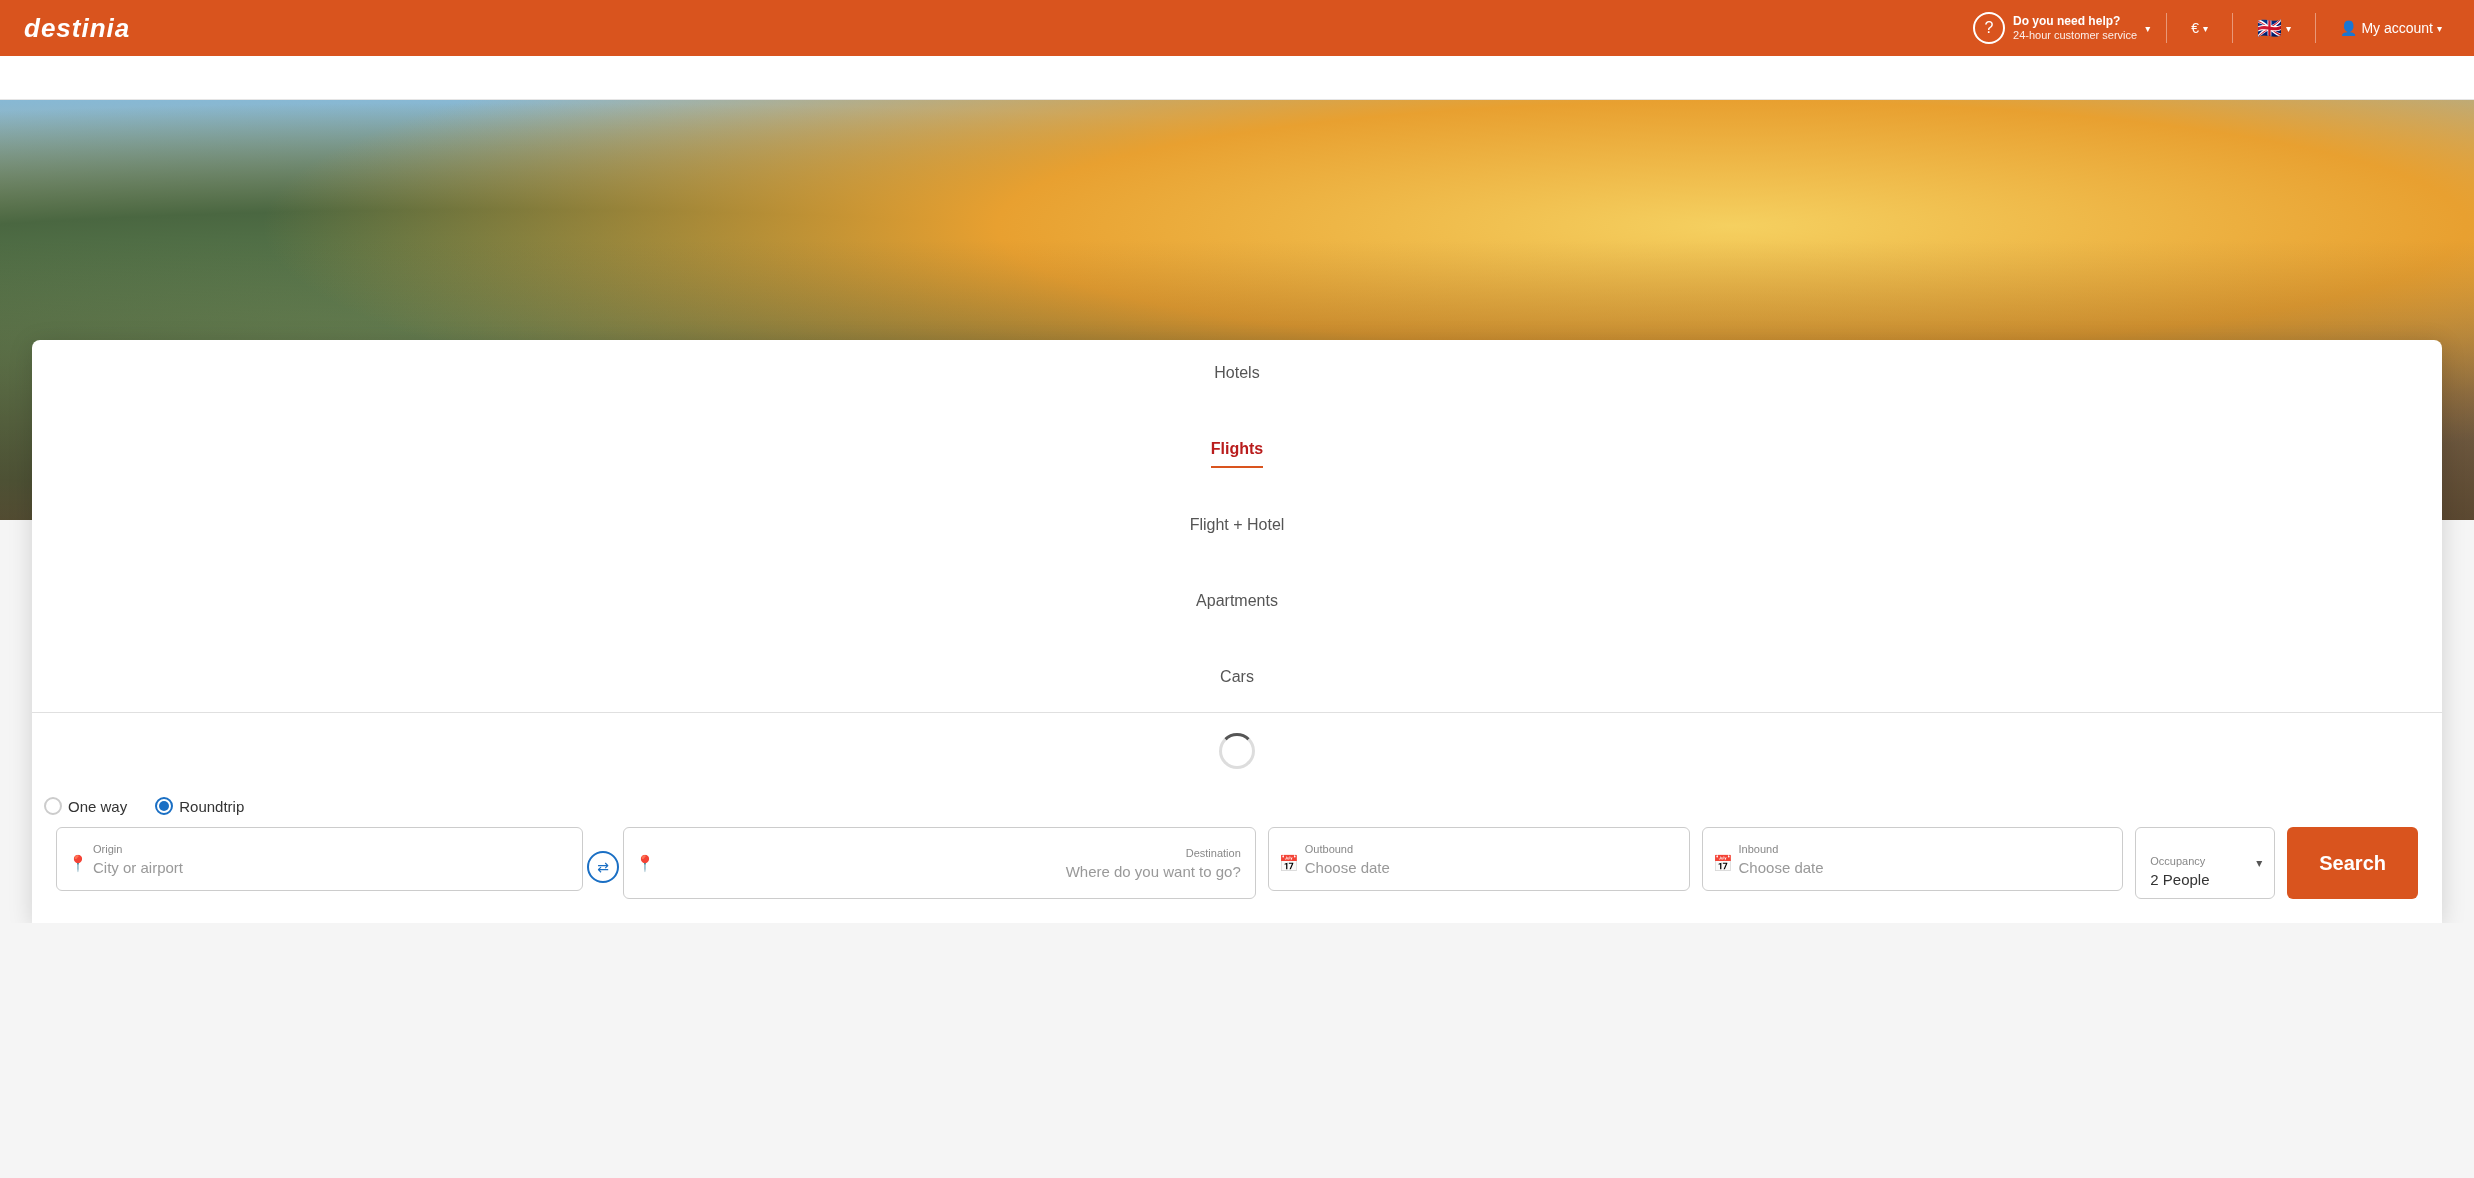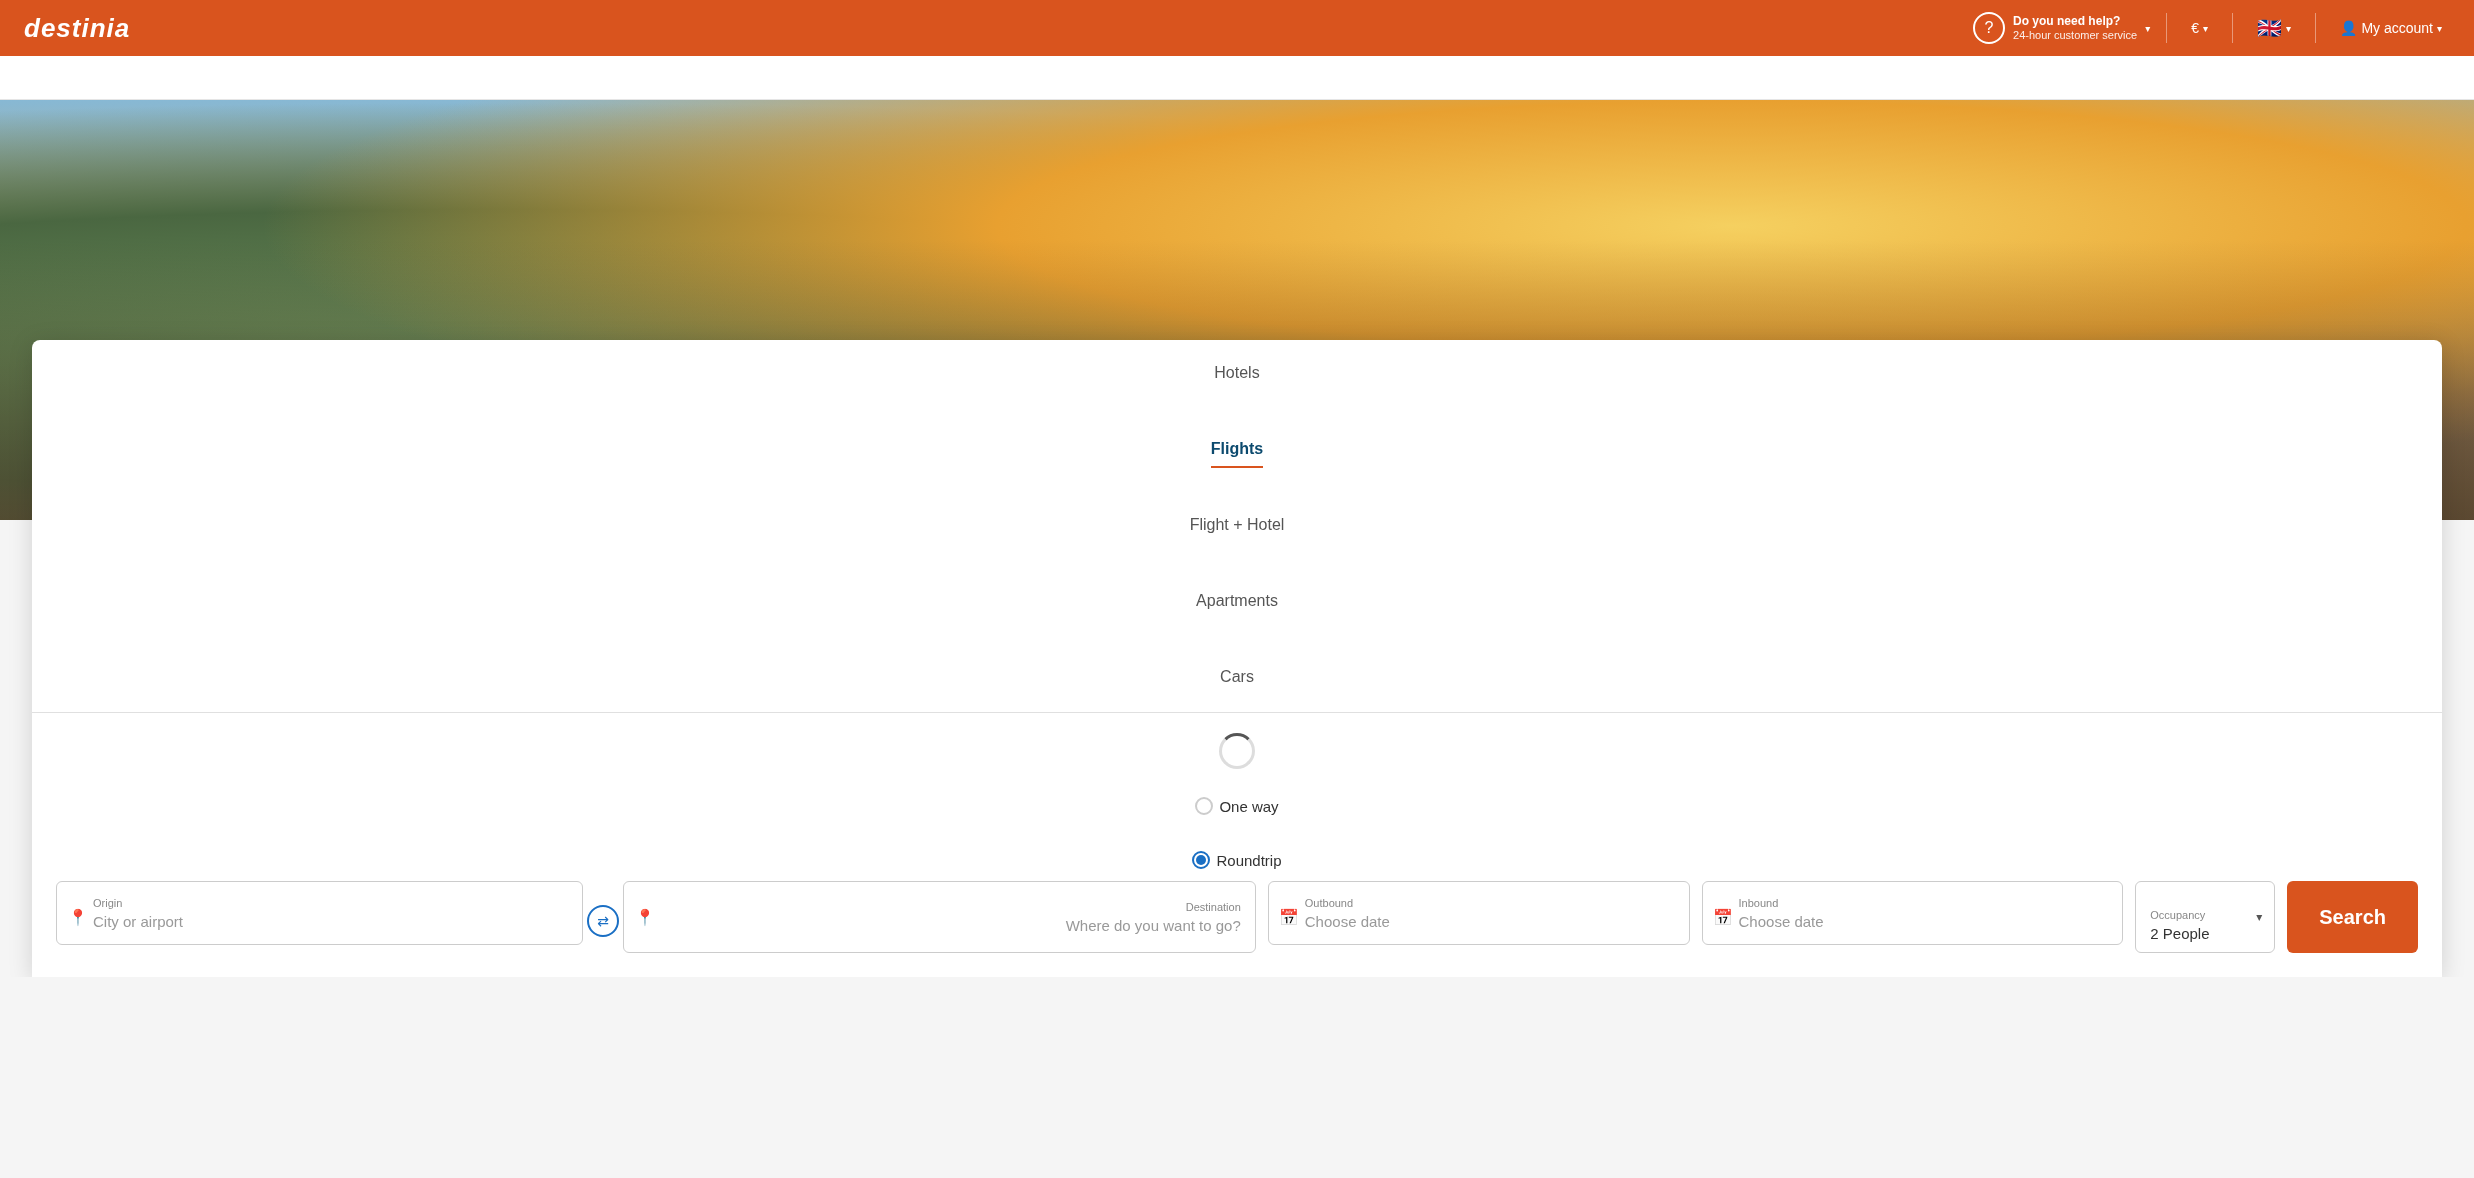--- a/index.html
+++ b/index.html
@@ -124,21 +124,21 @@
       flex-direction: column;
     }
     .tab-item {
       font-size: 16px;
       color: #555;
       cursor: pointer;
       padding-bottom: 8px;
       border-bottom: 2px solid transparent;
     }
     .tab-item.active {
-      color: #0c4a6e;
+      color: #b91c1c;
       border-bottom: 2px solid #d9541e;
       font-weight: 600;
     }
 
     
     .loading-area {
       display: flex;
       justify-content: center;
       align-items: center;
       padding: 20px 0;
@@ -152,23 +152,22 @@
       animation: spin 1s linear infinite;
     }
     @keyframes spin {
       to { transform: rotate(360deg); }
     }
 
     
     .trip-type-row {
       display: flex;
       align-items: center;
-      gap: 36px;
-      padding: 8px 24px 12px;
-      flex-direction: column;
+      gap: 28px;
+      padding: 8px 12px 12px;
     }
     .radio-label {
       display: flex;
       align-items: center;
       gap: 6px;
       font-size: 15px;
       color: #333;
       cursor: pointer;
     }
     .radio-btn {

